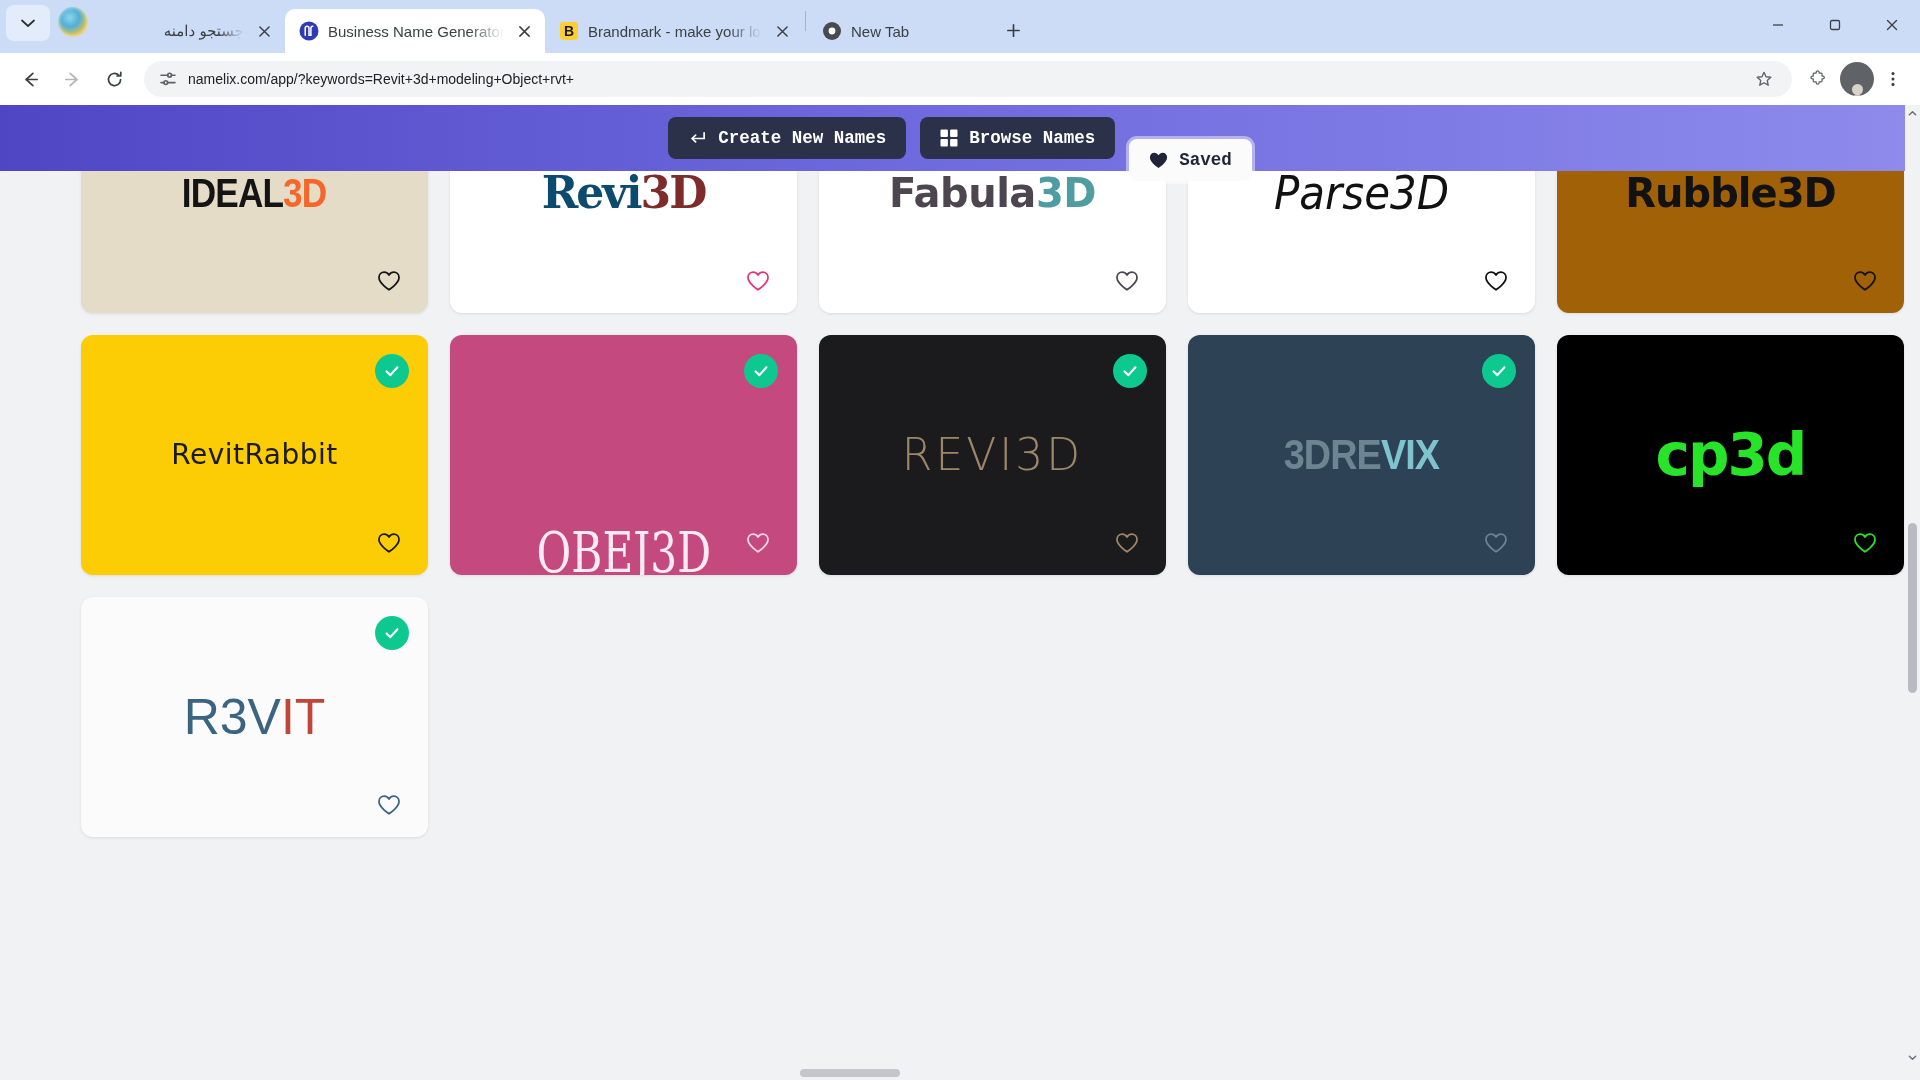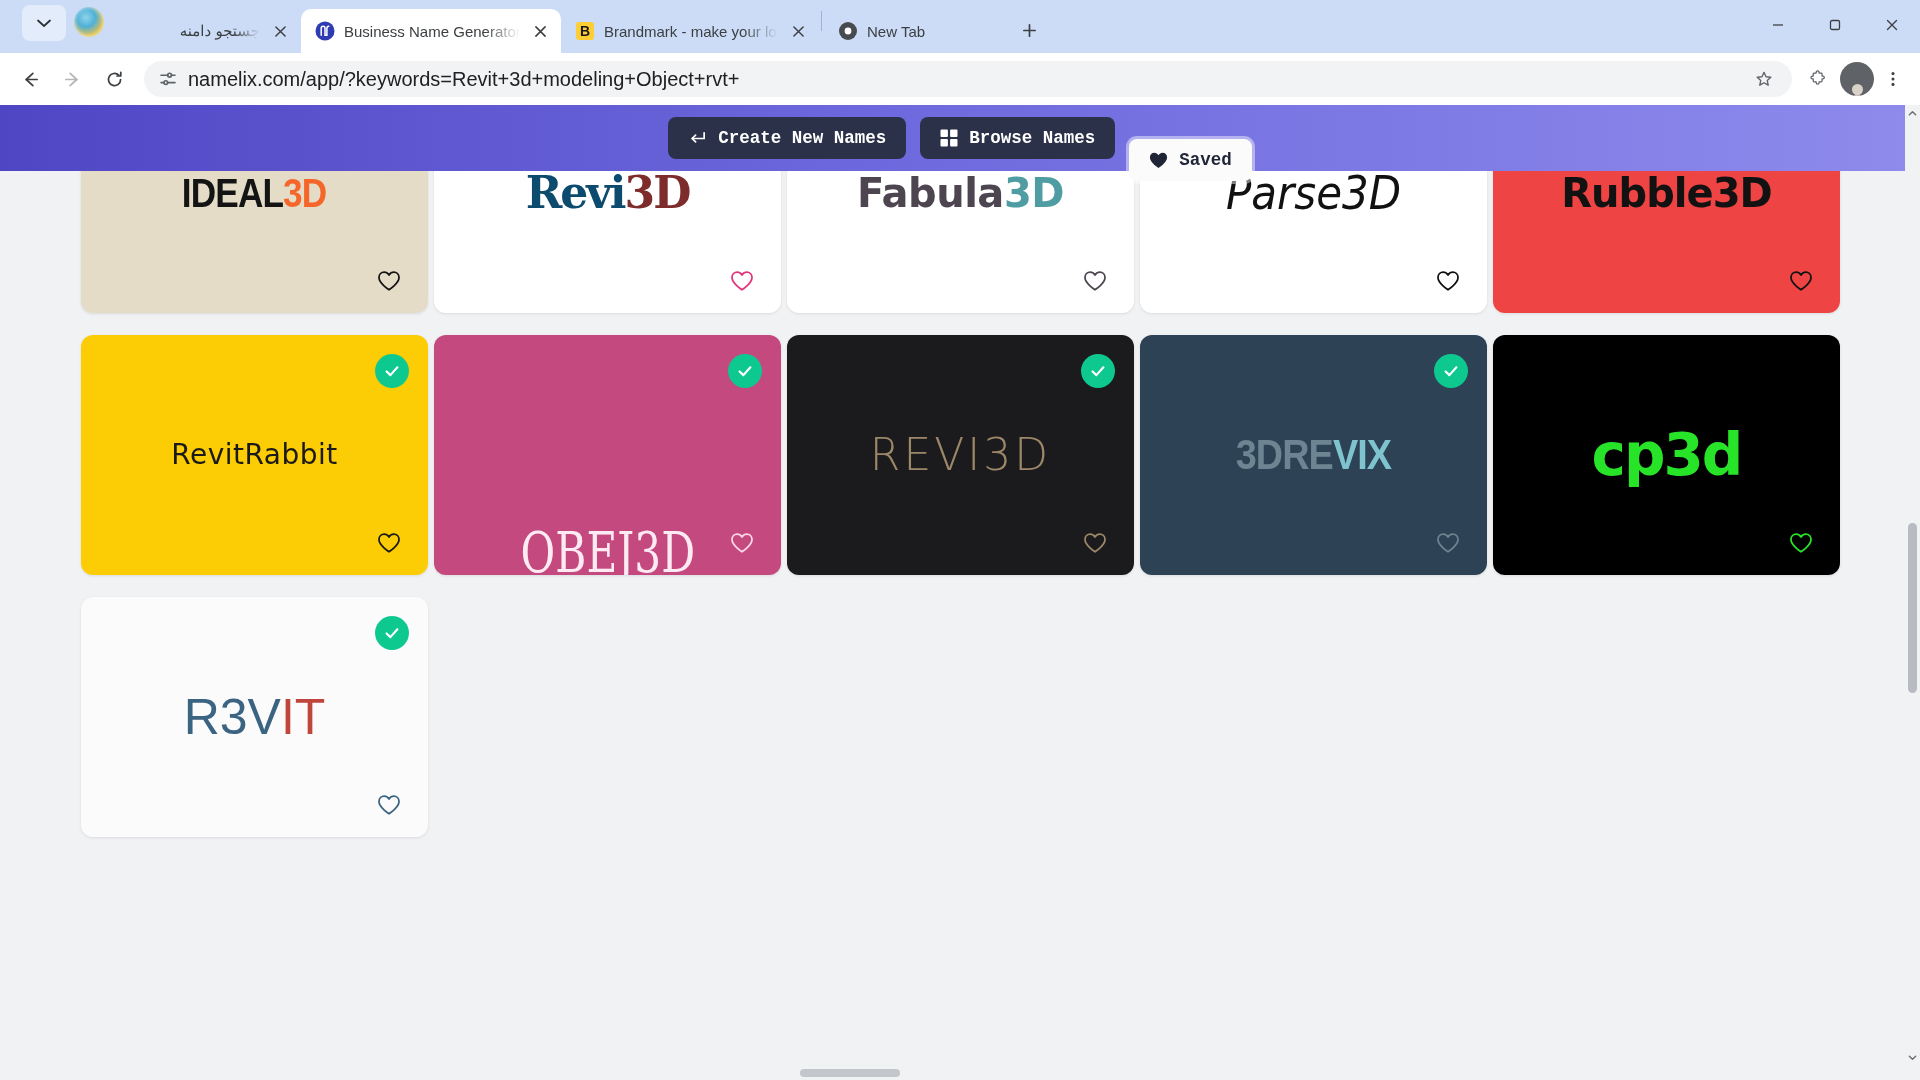--- a/index.html
+++ b/index.html
@@ -9,21 +9,21 @@
     background: #ffffff;
     overflow: hidden;
   }
 
   
   .browser { width: 1920px; height: 1080px; display: flex; flex-direction: column; background:#d6e2f8; }
 
   
   .tabstrip {
     height: 53px; background: #ccdcf7; display: flex; align-items: flex-end;
-    padding-left: 16px; position: relative;
+    padding-left: 0; position: relative;
   }
   .tabstrip-left { display:flex; align-items:center; height:53px; padding-bottom:2px; }
   .chev-btn {
     width:44px; height:36px; margin:0 4px 6px 6px; border-radius:8px;
     background:#e3ecfb; display:flex; align-items:center; justify-content:center;
     cursor:pointer;
   }
   .chev-btn svg { width:16px; height:16px; }
   .profile-orb {
     width:30px; height:30px; margin:0 12px 8px 4px; border-radius:50%;
@@ -65,21 +65,21 @@
   }
   .nav-btn { width:40px; height:40px; border-radius:50%; display:flex; align-items:center; justify-content:center; cursor:pointer; }
   .nav-btn svg { width:19px; height:19px; }
   .nav-btn.disabled { opacity:.38; }
   .omnibox {
     flex:1 1 auto; height:36px; background:#f1f3f4; border-radius:18px;
     display:flex; align-items:center; gap:10px; padding:0 12px 0 14px; margin:0 8px;
     cursor:text;
   }
   .omni-icon { width:20px; height:20px; flex:0 0 20px; display:flex;align-items:center;justify-content:center; }
-  .omni-url { flex:1 1 auto; font-size:20px; color:#202124; white-space:nowrap; overflow:hidden; }
+  .omni-url { flex:1 1 auto; font-size:14px; color:#202124; white-space:nowrap; overflow:hidden; }
   .omni-right { display:flex; align-items:center; gap:4px; }
   .icon-btn { width:32px; height:32px; border-radius:50%; display:flex; align-items:center; justify-content:center; cursor:pointer; }
   .icon-btn svg { width:18px; height:18px; }
   .avatar-btn { width:34px; height:34px; border-radius:50%; overflow:hidden; margin-left:4px;
     background:#5f6368; display:flex; align-items:flex-end; justify-content:center; cursor:pointer; }
   .avatar-head { width:11px; height:11px; border-radius:50%; background:#d9d3c9; margin-bottom:1px; box-shadow:0 9px 0 -1px #cfc7ba, 0 0 0 0 #000; }
   .menu-btn { width:34px; height:40px; display:flex; align-items:center; justify-content:center; cursor:pointer; }
 
   
   .viewport { flex:1 1 auto; position:relative; background:#f1f2f4; overflow:hidden; }
@@ -96,21 +96,21 @@
     font-size:17.5px; font-weight:700; cursor:pointer; white-space:nowrap;font-family:Liberation Mono, monospace;
   }
   .nbtn.dark { background:#2b3148; color:#ffffff; }
   .nbtn.light { background:#fbfbfb; color:#1f2436; box-shadow:0 0 0 3px rgba(255,255,255,.45);margin-top:44px; }
   .nbtn svg { flex:0 0 auto; }
 
   
   .grid-wrap { position:absolute; left:0; right:0; top:0; bottom:0; overflow:hidden; }
   .grid {
     position:absolute; top:-32px; left:45px; width:1820px;
-    display:grid; grid-template-columns:repeat(5, 347px); gap:22px 6px;padding-left:36px;
+    display:grid; grid-template-columns:repeat(5, 347px); gap:22px 22px;padding-left:36px;
   }
   .card {
     height:240px; border-radius:12px; position:relative;
     display:flex; align-items:center; justify-content:center;
     box-shadow:0 1px 3px rgba(20,25,40,.10);
     cursor:pointer; overflow:hidden;
   }
   .card .logo {
     font-size:40px; font-weight:700; letter-spacing:0px; text-align:center;
     line-height:1; padding:0 16px; white-space:nowrap;
@@ -302,21 +302,21 @@
             <div class="heart"><svg viewBox="0 0 20 18" width="22" height="20">
                 <path d="M10 17 C10 17 .9 11.3 .9 5.9 C.9 2.9 3.1.9 5.6.9 c1.9 0 3.4 1.1 4.4 2.6 C11 2 12.5.9 14.4.9 c2.5 0 4.7 2 4.7 5 0 5.4-9.1 11.1-9.1 11.1z" fill="none" stroke="#4d4550" stroke-width="1.6" stroke-linejoin="round"></path>
               </svg></div>
           </div>
           <div class="card" style="background: rgb(255, 255, 255); font-style: italic;">
             <div class="logo" style="font-weight: 300; letter-spacing: 0px; font-family: &quot;DejaVu Sans&quot;, sans-serif; transform: scaleY(1.12); font-size: 42px; color: rgb(17, 17, 17);">Parse3D</div>
             <div class="heart"><svg viewBox="0 0 20 18" width="22" height="20">
                 <path d="M10 17 C10 17 .9 11.3 .9 5.9 C.9 2.9 3.1.9 5.6.9 c1.9 0 3.4 1.1 4.4 2.6 C11 2 12.5.9 14.4.9 c2.5 0 4.7 2 4.7 5 0 5.4-9.1 11.1-9.1 11.1z" fill="none" stroke="#111111" stroke-width="1.6" stroke-linejoin="round"></path>
               </svg></div>
           </div>
-          <div class="card" style="background: #ef4444;">
+          <div class="card" style="background: #a16207;">
             <div class="logo" style="font-weight: 900; letter-spacing: -1px; font-family: &quot;DejaVu Sans&quot;, sans-serif; font-size: 40px; color: rgb(18, 18, 18);">Rubble3D</div>
             <div class="heart"><svg viewBox="0 0 20 18" width="22" height="20">
                 <path d="M10 17 C10 17 .9 11.3 .9 5.9 C.9 2.9 3.1.9 5.6.9 c1.9 0 3.4 1.1 4.4 2.6 C11 2 12.5.9 14.4.9 c2.5 0 4.7 2 4.7 5 0 5.4-9.1 11.1-9.1 11.1z" fill="none" stroke="#121212" stroke-width="1.6" stroke-linejoin="round"></path>
               </svg></div>
           </div>
           <div class="card" style="background: rgb(252, 205, 4);">
             <div class="logo" style="font-weight: 400; letter-spacing: 0.5px; font-family: &quot;DejaVu Sans&quot;, sans-serif; font-size: 28px; color: rgb(26, 26, 26);">RevitRabbit</div>
             <div class="heart"><svg viewBox="0 0 20 18" width="22" height="20">
                 <path d="M10 17 C10 17 .9 11.3 .9 5.9 C.9 2.9 3.1.9 5.6.9 c1.9 0 3.4 1.1 4.4 2.6 C11 2 12.5.9 14.4.9 c2.5 0 4.7 2 4.7 5 0 5.4-9.1 11.1-9.1 11.1z" fill="none" stroke="#1a1a1a" stroke-width="1.6" stroke-linejoin="round"></path>
               </svg></div>

